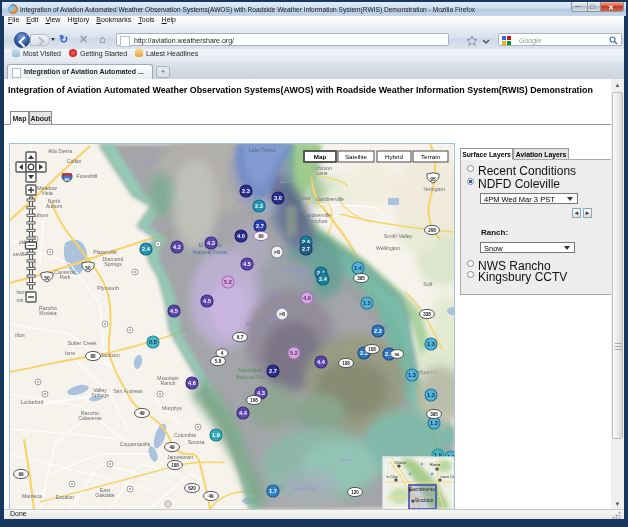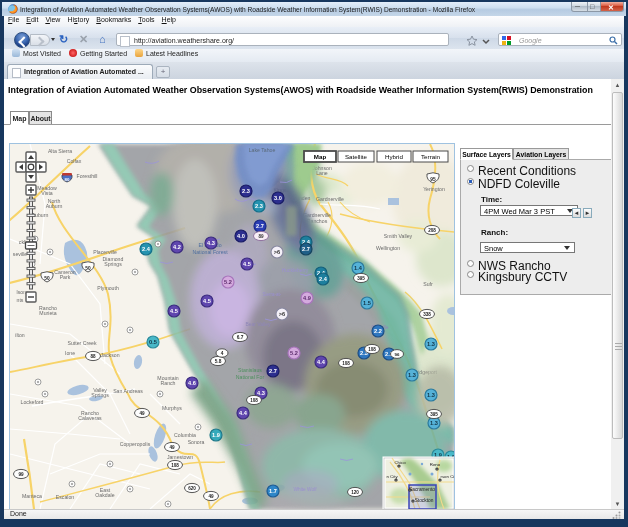--- a/index.html
+++ b/index.html
@@ -544,21 +544,21 @@
         </div>
     <div id="rpanel">
       <div class="rtab" style="left:2px;width:53px;background:#fff;border-bottom:1px solid #fff;z-index:2">Surface Layers</div>
       <div class="rtab" style="left:55px;width:56px;background:#e4e4e4;">Aviation Layers</div>
       <div id="rbox"></div>
       <div class="radio" style="left:9px;top:20px"></div>
           <div class="rlbl" style="left:20px;top:19px">Recent Conditions</div>
       <div class="radio sel" style="left:9px;top:33px"></div>
           <div class="rlbl" style="left:20px;top:32px">NDFD Coleville</div>
       <div class="blbl" style="left:23px;top:50px">Time:</div>
-      <div class="selbox" style="left:22px;top:60px;width:98px">4PM Wed Mar 3 PST<div class="selarr" style="right:4px;top:3px"></div></div>
+      <div class="selbox" style="left:22px;top:48px;width:98px">4PM Wed Mar 3 PST<div class="selarr" style="right:4px;top:3px"></div></div>
       <div class="sbtn" style="left:114px;top:63px">◄</div>
       <div class="sbtn" style="left:125px;top:63px">►</div>
       <div class="blbl" style="left:23px;top:83px">Ranch:</div>
       <div class="selbox" style="left:22px;top:97px;width:95px">Snow<div class="selarr" style="right:4px;top:3px"></div></div>
       <div class="radio" style="left:9px;top:115px"></div>
           <div class="rlbl" style="left:20px;top:114px">NWS Rancho</div>
       <div class="radio" style="left:9px;top:126px"></div>
           <div class="rlbl" style="left:20px;top:125px">Kingsbury CCTV</div>
     </div>
   </div>

